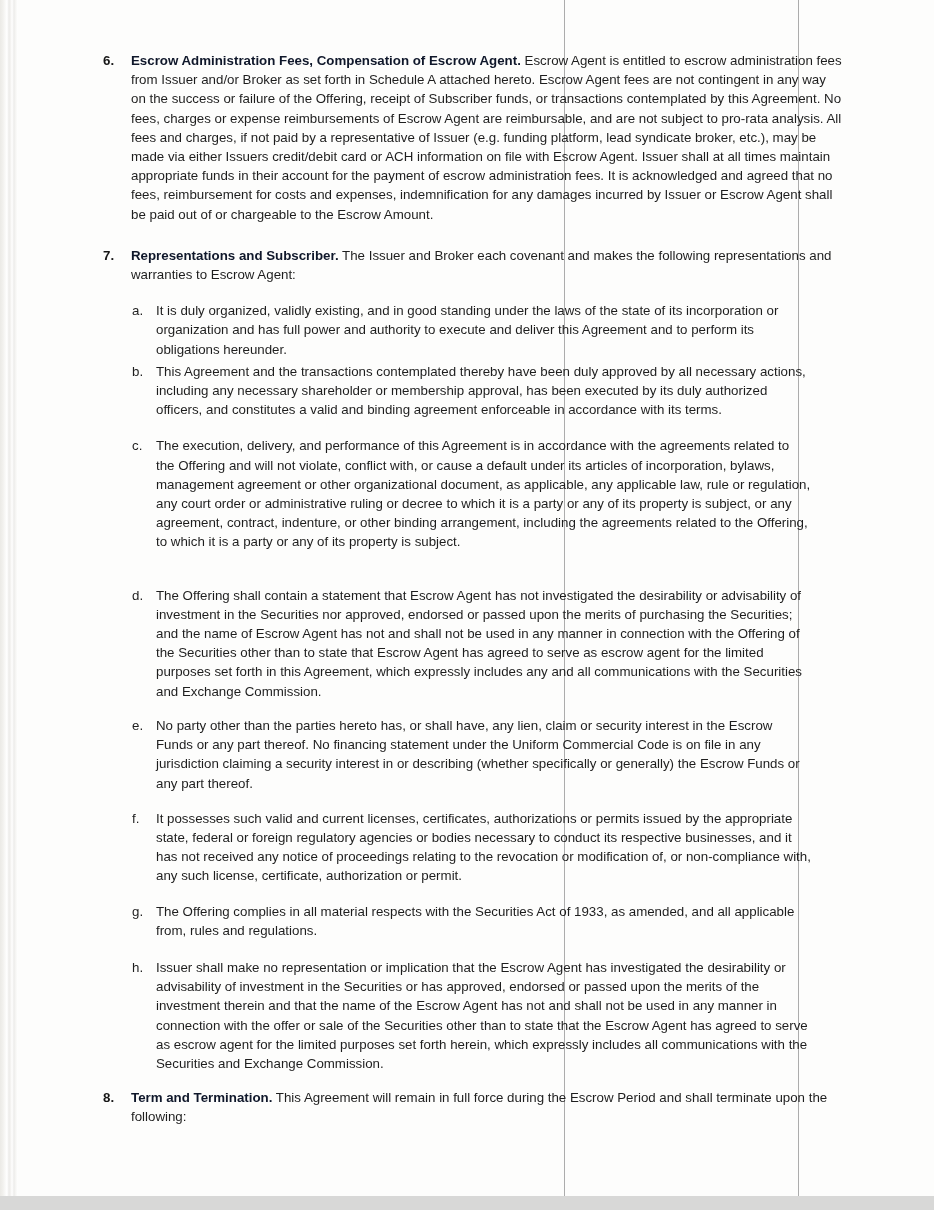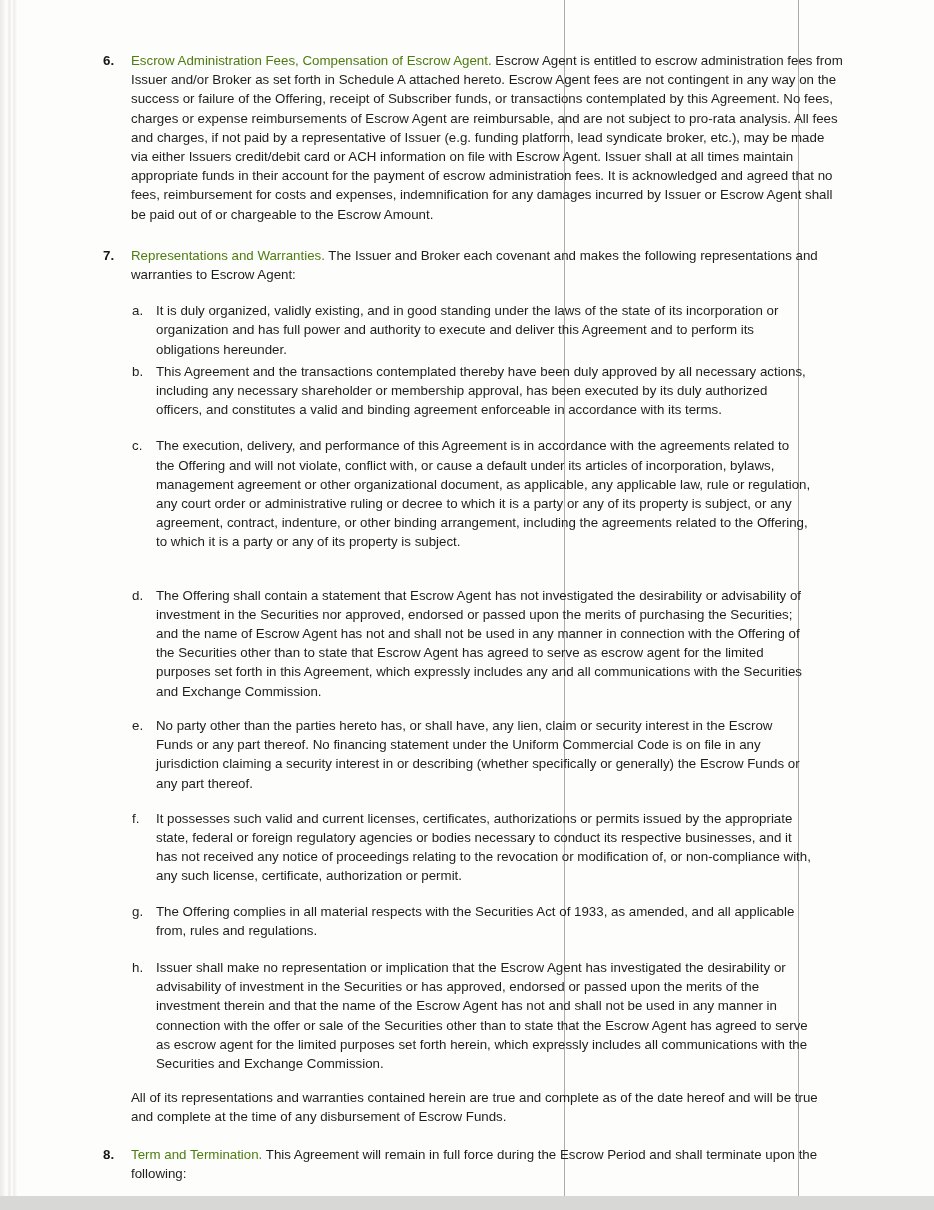--- a/index.html
+++ b/index.html
@@ -21,21 +21,21 @@
     width: 740px;
   }
   .num-item { display: flex; }
   .num-col {
     flex: 0 0 28px;
     width: 28px;
     font-weight: bold;
     color: #161616;
   }
   .item-text { width: 712px; }
-  .lead { font-weight: normal; color: #4d7c0f; }
+  .lead { font-weight: bold; color: #0f172a; }
   .sub-list { margin-left: 29px; }
   .sub-item { display: flex; }
   .letter-col { flex: 0 0 24px; width: 24px; color: #1e1e1e; }
   .sub-text { width: 655px; }
   .closing-para { margin-left: 28px; width: 712px; }
 
   
   .mb-item6   { margin-bottom: 22px; }
   .mb-header7 { margin-bottom: 17px; }
   .mb-a { margin-bottom: 3px; }
@@ -93,21 +93,21 @@
 
   <div class="content">
 
     <div class="num-item mb-item6">
       <div class="num-col">6.</div>
       <div class="item-text"><span class="lead">Escrow Administration Fees, Compensation of Escrow Agent.</span><span> Escrow Agent is entitled to escrow administration fees from Issuer and/or Broker as set forth in Schedule A attached hereto. Escrow Agent fees are not contingent in any way on the success or failure of the Offering, receipt of Subscriber funds, or transactions contemplated by this Agreement. No fees, charges or expense reimbursements of Escrow Agent are reimbursable, and are not subject to pro-rata analysis. All fees and charges, if not paid by a representative of Issuer (e.g. funding platform, lead syndicate broker, etc.), may be made via either Issuers credit/debit card or ACH information on file with Escrow Agent. Issuer shall at all times maintain appropriate funds in their account for the payment of escrow administration fees. It is acknowledged and agreed that no fees, reimbursement for costs and expenses, indemnification for any damages incurred by Issuer or Escrow Agent shall be paid out of or chargeable to the Escrow Amount.</span></div>
     </div>
 
     <div class="num-item mb-header7">
       <div class="num-col">7.</div>
-      <div class="item-text"><span class="lead">Representations and Warranties.</span><span> The Issuer and Broker each covenant and makes the following representations and warranties to Escrow Agent:</span></div>
+      <div class="item-text"><span class="lead">Representations and Subscriber.</span><span> The Issuer and Broker each covenant and makes the following representations and warranties to Escrow Agent:</span></div>
     </div>
 
     <div class="sub-list">
 
       <div class="sub-item mb-a">
         <div class="letter-col">a.</div>
         <div class="sub-text">It is duly organized, validly existing, and in good standing under the laws of the state of its incorporation or organization and has full power and authority to execute and deliver this Agreement and to perform its obligations hereunder.</div>
       </div>
 
       <div class="sub-item mb-b">
@@ -140,21 +140,20 @@
         <div class="sub-text">The Offering complies in all material respects with the Securities Act of 1933, as amended, and all applicable from, rules and regulations.</div>
       </div>
 
       <div class="sub-item mb-h">
         <div class="letter-col">h.</div>
         <div class="sub-text">Issuer shall make no representation or implication that the Escrow Agent has investigated the desirability or advisability of investment in the Securities or has approved, endorsed or passed upon the merits of the investment therein and that the name of the Escrow Agent has not and shall not be used in any manner in connection with the offer or sale of the Securities other than to state that the Escrow Agent has agreed to serve as escrow agent for the limited purposes set forth herein, which expressly includes all communications with the Securities and Exchange Commission.</div>
       </div>
 
     </div>
 
-    <div class="closing-para mb-closing">All of its representations and warranties contained herein are true and complete as of the date hereof and will be true and complete at the time of any disbursement of Escrow Funds.</div>
 
     <div class="num-item">
       <div class="num-col">8.</div>
       <div class="item-text"><span class="lead">Term and Termination.</span><span> This Agreement will remain in full force during the Escrow Period and shall terminate upon the following:</span></div>
     </div>
 
   </div>
 </div>
 
 </body></html>

